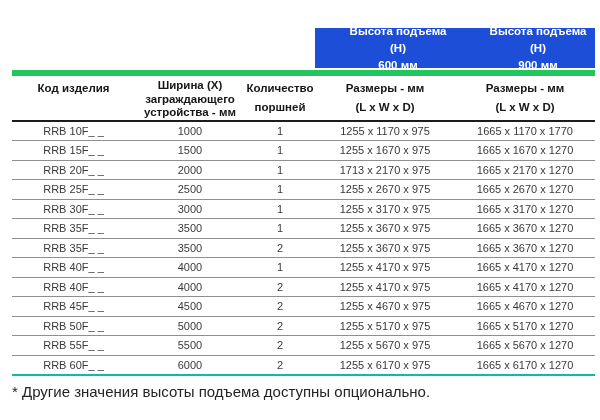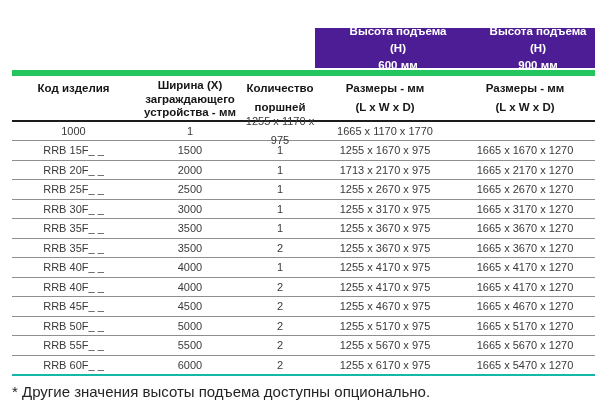--- a/index.html
+++ b/index.html
@@ -22,21 +22,21 @@
   
   .band-cell{
     height:40px;
     display:flex;flex-direction:column;
     align-items:center;justify-content:center;
     text-align:center;
     white-space:pre-line;
     line-height:17px;
   }
   .band-dark{
-    background:#4c1d95;
+    background:#1d4ed8;
     color:#ffffff;
     font-weight:bold;
     font-size:11.5px;
     padding-left:26px;
   }
   
   .head-row{
     margin-top:2px;
     border-top:6px solid #22c55e;
     border-bottom:2px solid #1c1c1c;
@@ -100,20 +100,21 @@
       <div class="head-cell lh-wide">Количество
 поршней</div>
       <div class="head-cell lh-wide">Размеры - мм
 (L x W x D)</div>
       <div class="head-cell lh-wide">Размеры - мм
 (L x W x D)</div>
     </div>
 
     <div>
         <div class="grid-row row">
+          <div class="cell">RRB 10F_ _</div>
           <div class="cell">1000</div>
           <div class="cell">1</div>
           <div class="cell">1255 x 1170 x 975</div>
           <div class="cell">1665 x 1170 x 1770</div>
         </div>
         <div class="grid-row row">
           <div class="cell">RRB 15F_ _</div>
           <div class="cell">1500</div>
           <div class="cell">1</div>
           <div class="cell">1255 x 1670 x 975</div>
@@ -187,20 +188,20 @@
           <div class="cell">5500</div>
           <div class="cell">2</div>
           <div class="cell">1255 x 5670 x 975</div>
           <div class="cell">1665 x 5670 x 1270</div>
         </div>
         <div class="grid-row row">
           <div class="cell">RRB 60F_ _</div>
           <div class="cell">6000</div>
           <div class="cell">2</div>
           <div class="cell">1255 x 6170 x 975</div>
-          <div class="cell">1665 x 5470 x 1270</div>
+          <div class="cell">1665 x 6170 x 1270</div>
         </div>
       </div>
 
     <div class="footnote">* Другие значения высоты подъема доступны опционально.</div>
 
   </div>
 </div>
 
 </body></html>

